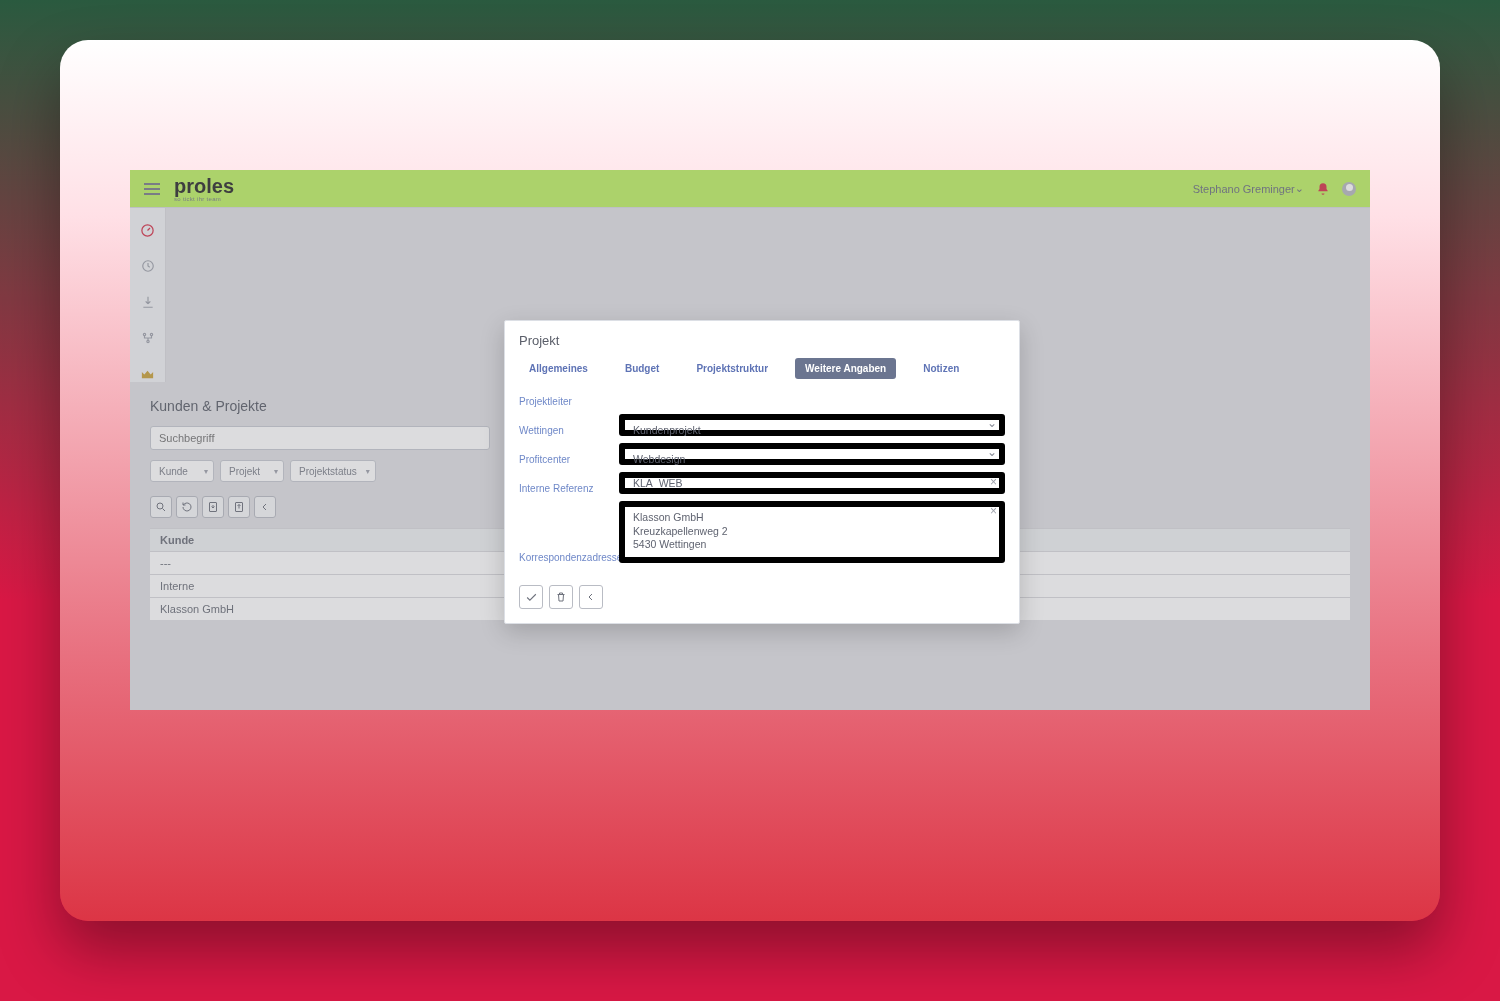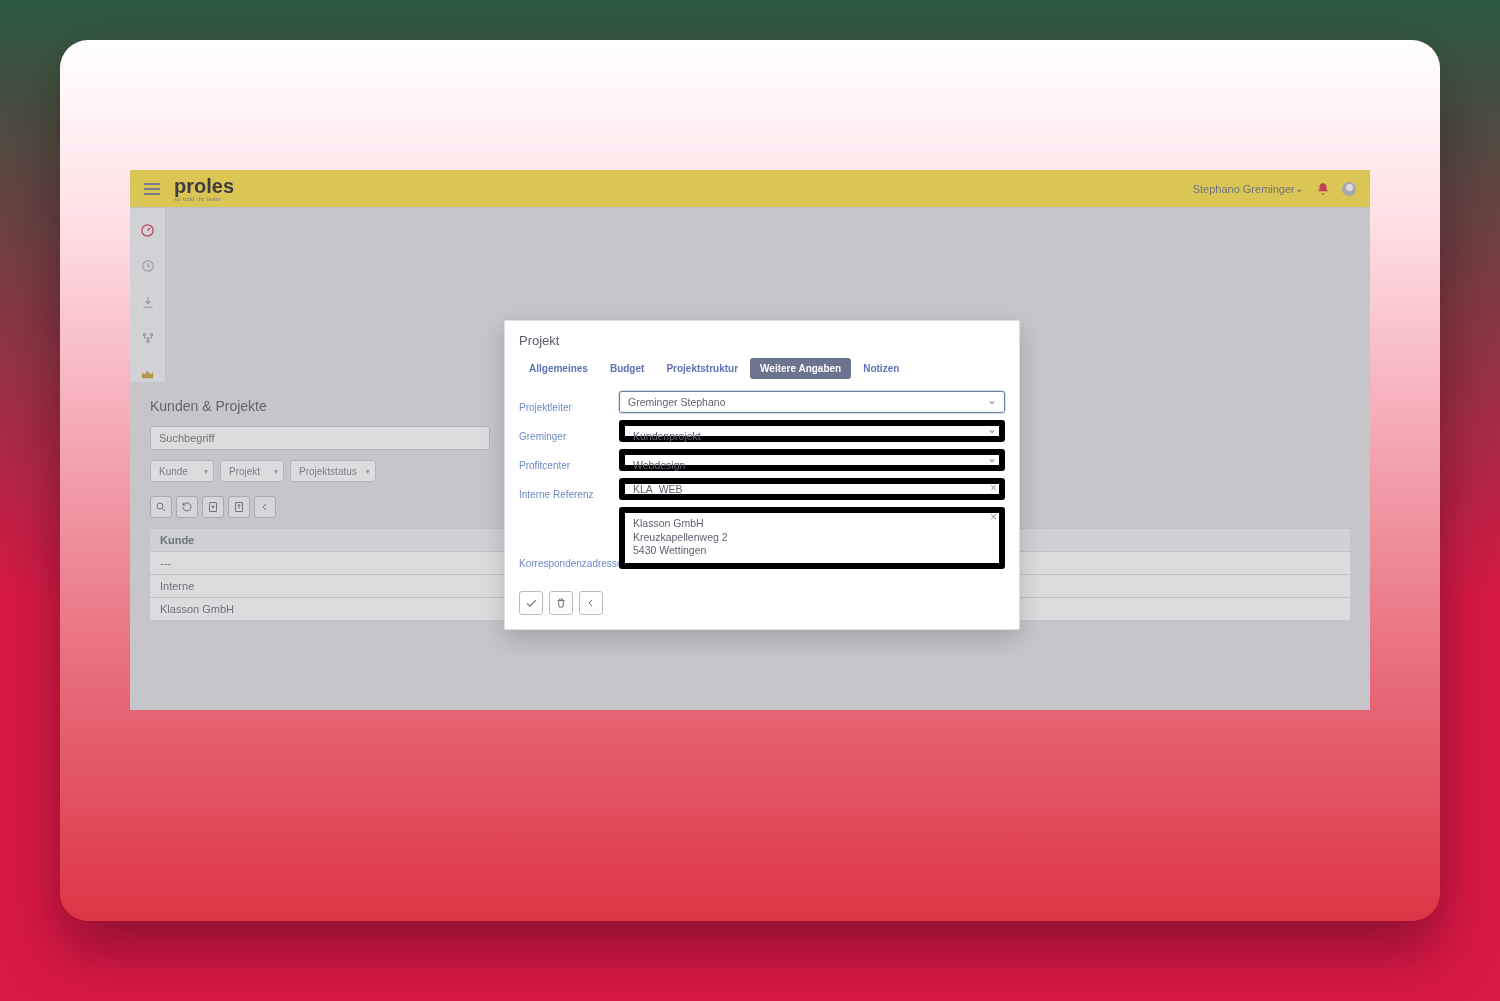--- a/index.html
+++ b/index.html
@@ -22,21 +22,21 @@
   color: #5f6370;
 }
 .overlay {
   position: absolute; inset: 0;
   background: rgba(120,120,126,0.26);
   pointer-events: none;
   z-index: 4;
 }
 .topbar {
   height: 38px; display: flex; align-items: center; padding: 0 14px;
-  background: #fde047; border-bottom: 1px solid #d6d8dc;
+  background: #bef264; border-bottom: 1px solid #d6d8dc;
 }
 .hamburger { width: 16px; display: flex; flex-direction: column; gap: 3px; cursor: pointer; }
 .hamburger span { height: 2px; background: #7a7e89; }
 .logo { margin-left: 14px; font-weight: 900; font-size: 20px; color: #2b2b2b; line-height: 1; }
 .logo small { display: block; font-weight: 400; font-size: 6px; color: #7a7e89; letter-spacing: .3px; }
 .topbar .sp { flex: 1; }
 .user { color: #6d7280; font-size: 11px; display:flex; align-items:center; }
 .bell, .avatar-ico { margin-left: 12px; }
 .bell { color: #d6324a; }
 .avatar-ico { width: 14px; height: 14px; border-radius: 50%; background: #b6b9c0; position: relative; }
@@ -77,21 +77,21 @@
 
 
 .modal {
   position: absolute; left: 374px; top: 150px; width: 516px;
   background: #fff; border: 1px solid #dcdfe5; border-radius: 2px;
   box-shadow: 0 8px 24px rgba(0,0,0,.18);
   z-index: 10;
 }
 .modal-inner { padding: 12px 14px 14px 14px; }
 .modal-title { font-size: 13px; color: #5a5e69; margin-bottom: 10px; }
-.tabs { display: flex; gap: 2px; margin-bottom: 12px; }
+.tabs { display: flex; gap: 17px; margin-bottom: 12px; }
 .tab {
   padding: 5px 10px; font-size: 10px; color: #5e73b5; border-radius: 3px; cursor:pointer;
   font-weight: 600;
 }
 .tab.active { background: #6b7590; color: #fff; }
 .frow { display: flex; align-items: flex-end; margin-bottom: 7px; }
 .flabel { width: 100px; font-size: 10px; color: #6f88c8; padding-top: 5px; }
 .fcontrol { flex: 1; position: relative; }
 .finput, .fselect, .ftextarea {
   width: 100%; border: 6px solid #000000; border-radius: 3px; background: #fff;
@@ -234,26 +234,23 @@
         <div class="tabs">
           <div class="tab">Allgemeines</div>
           <div class="tab">Budget</div>
           <div class="tab">Projektstruktur</div>
           <div class="tab active">Weitere Angaben</div>
           <div class="tab">Notizen</div>
         </div>
 
         <div class="frow">
           <div class="flabel">Projektleiter</div>
-          <div class="fcontrol select">
-              <div class="fselect hl">Greminger Stephano</div>
-            </div>
-        </div>
-        <div class="frow">
-          <div class="flabel">Greminger</div>
+        </div>
+        <div class="frow">
+          <div class="flabel">Wettingen</div>
           <div class="fcontrol select">
               <div class="fselect">Kundenprojekt</div>
             </div>
         </div>
         <div class="frow">
           <div class="flabel">Profitcenter</div>
           <div class="fcontrol select">
               <div class="fselect">Webdesign</div>
             </div>
         </div>

